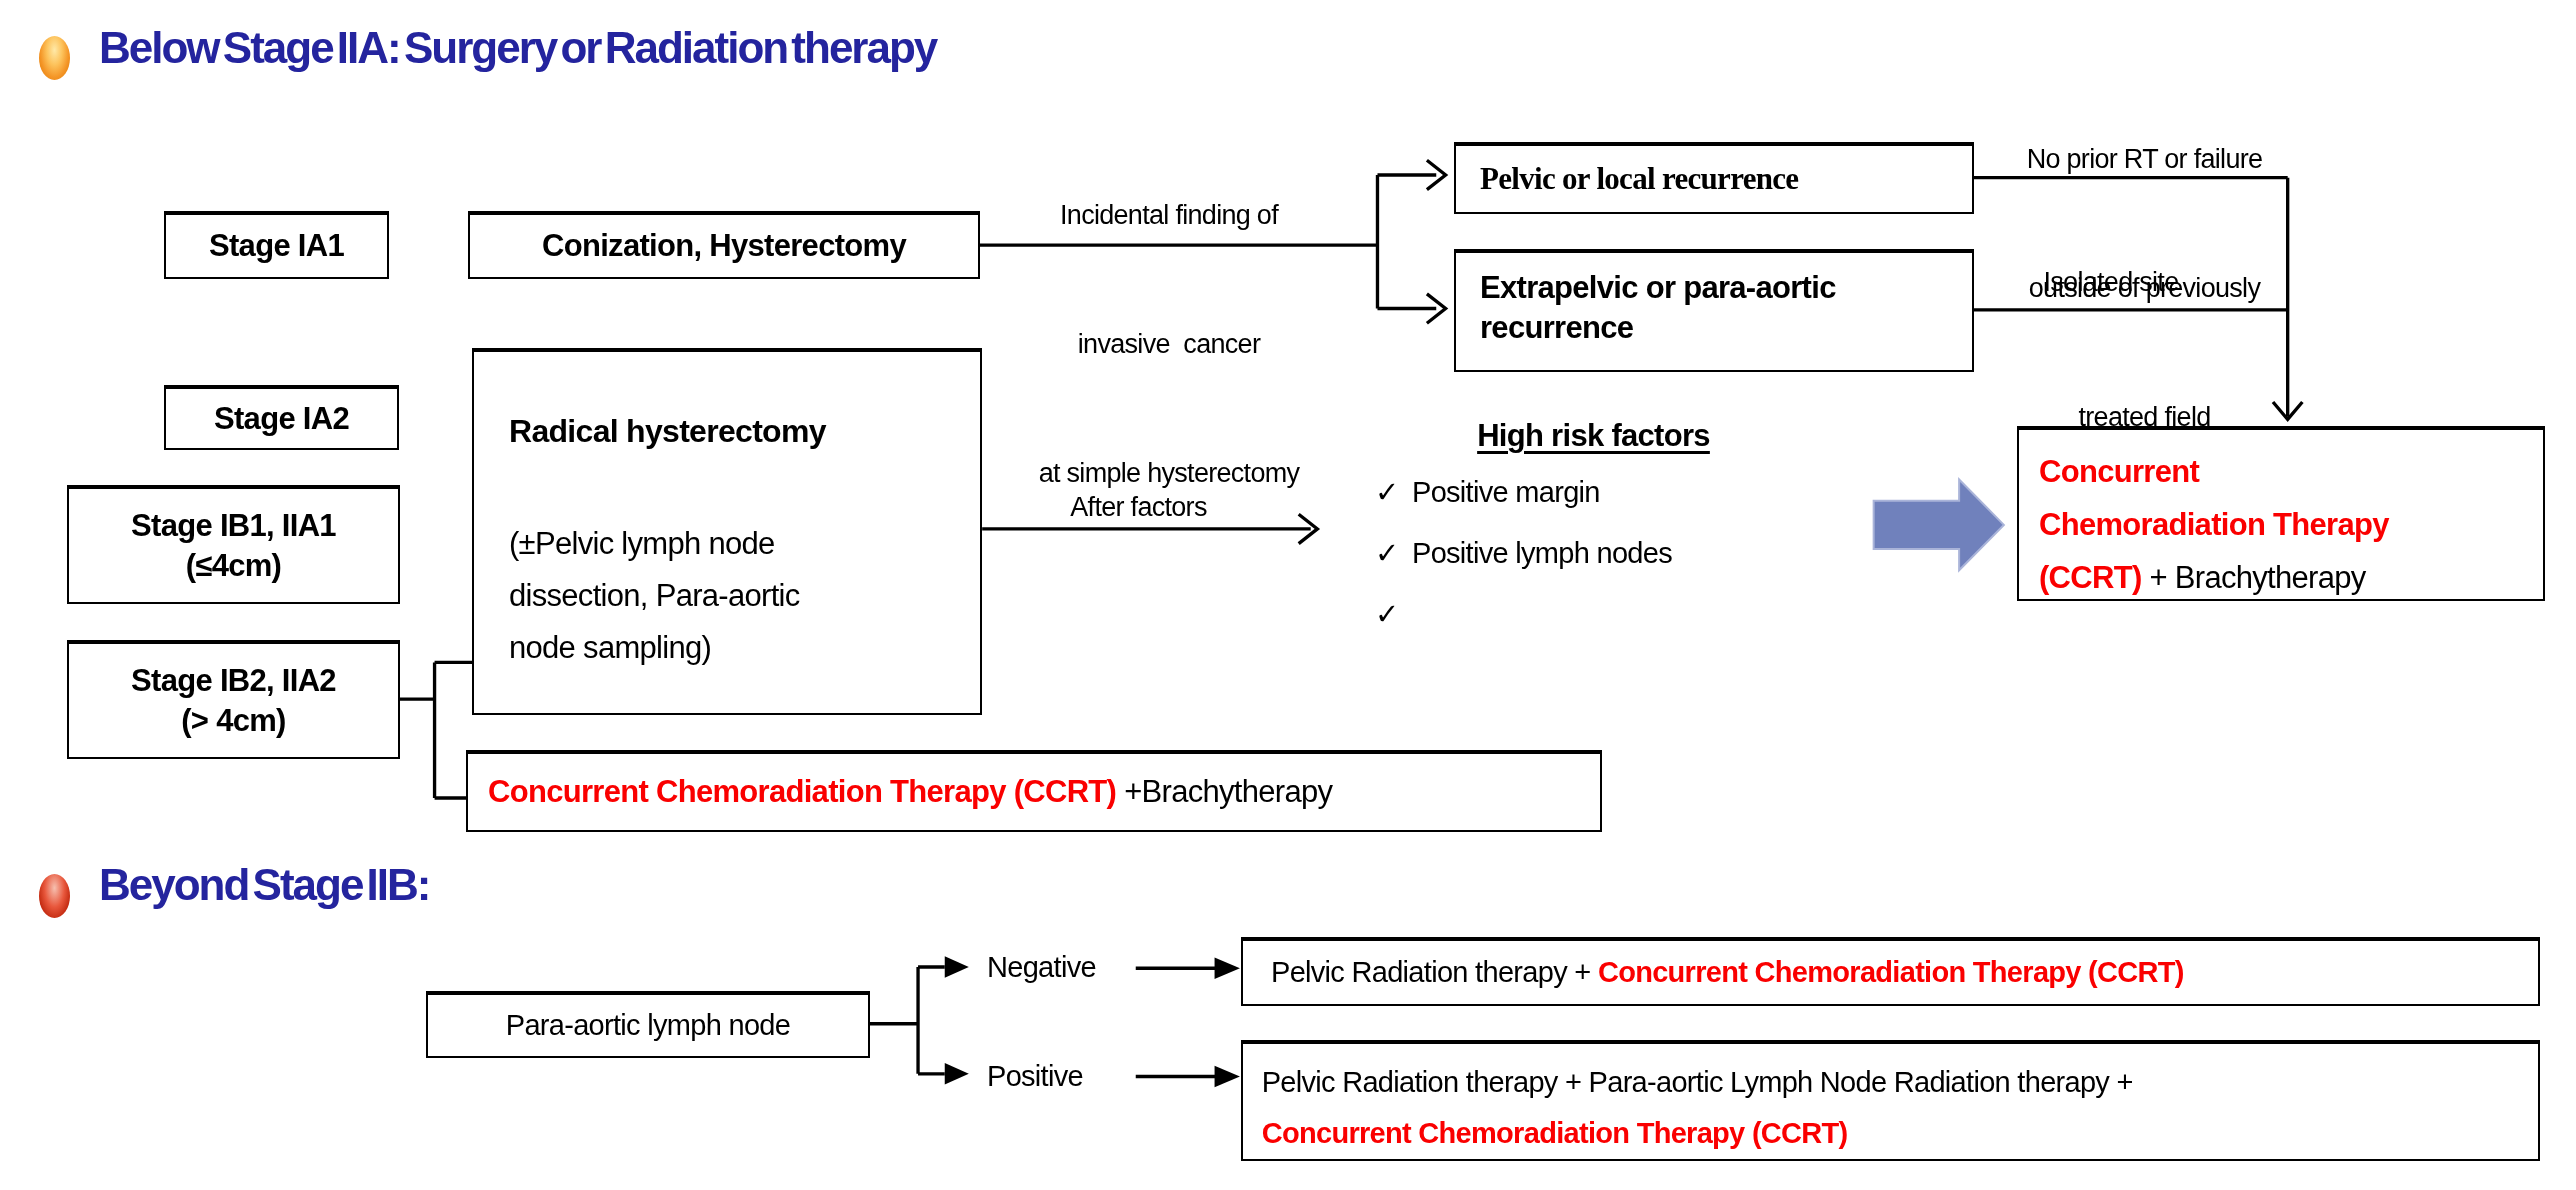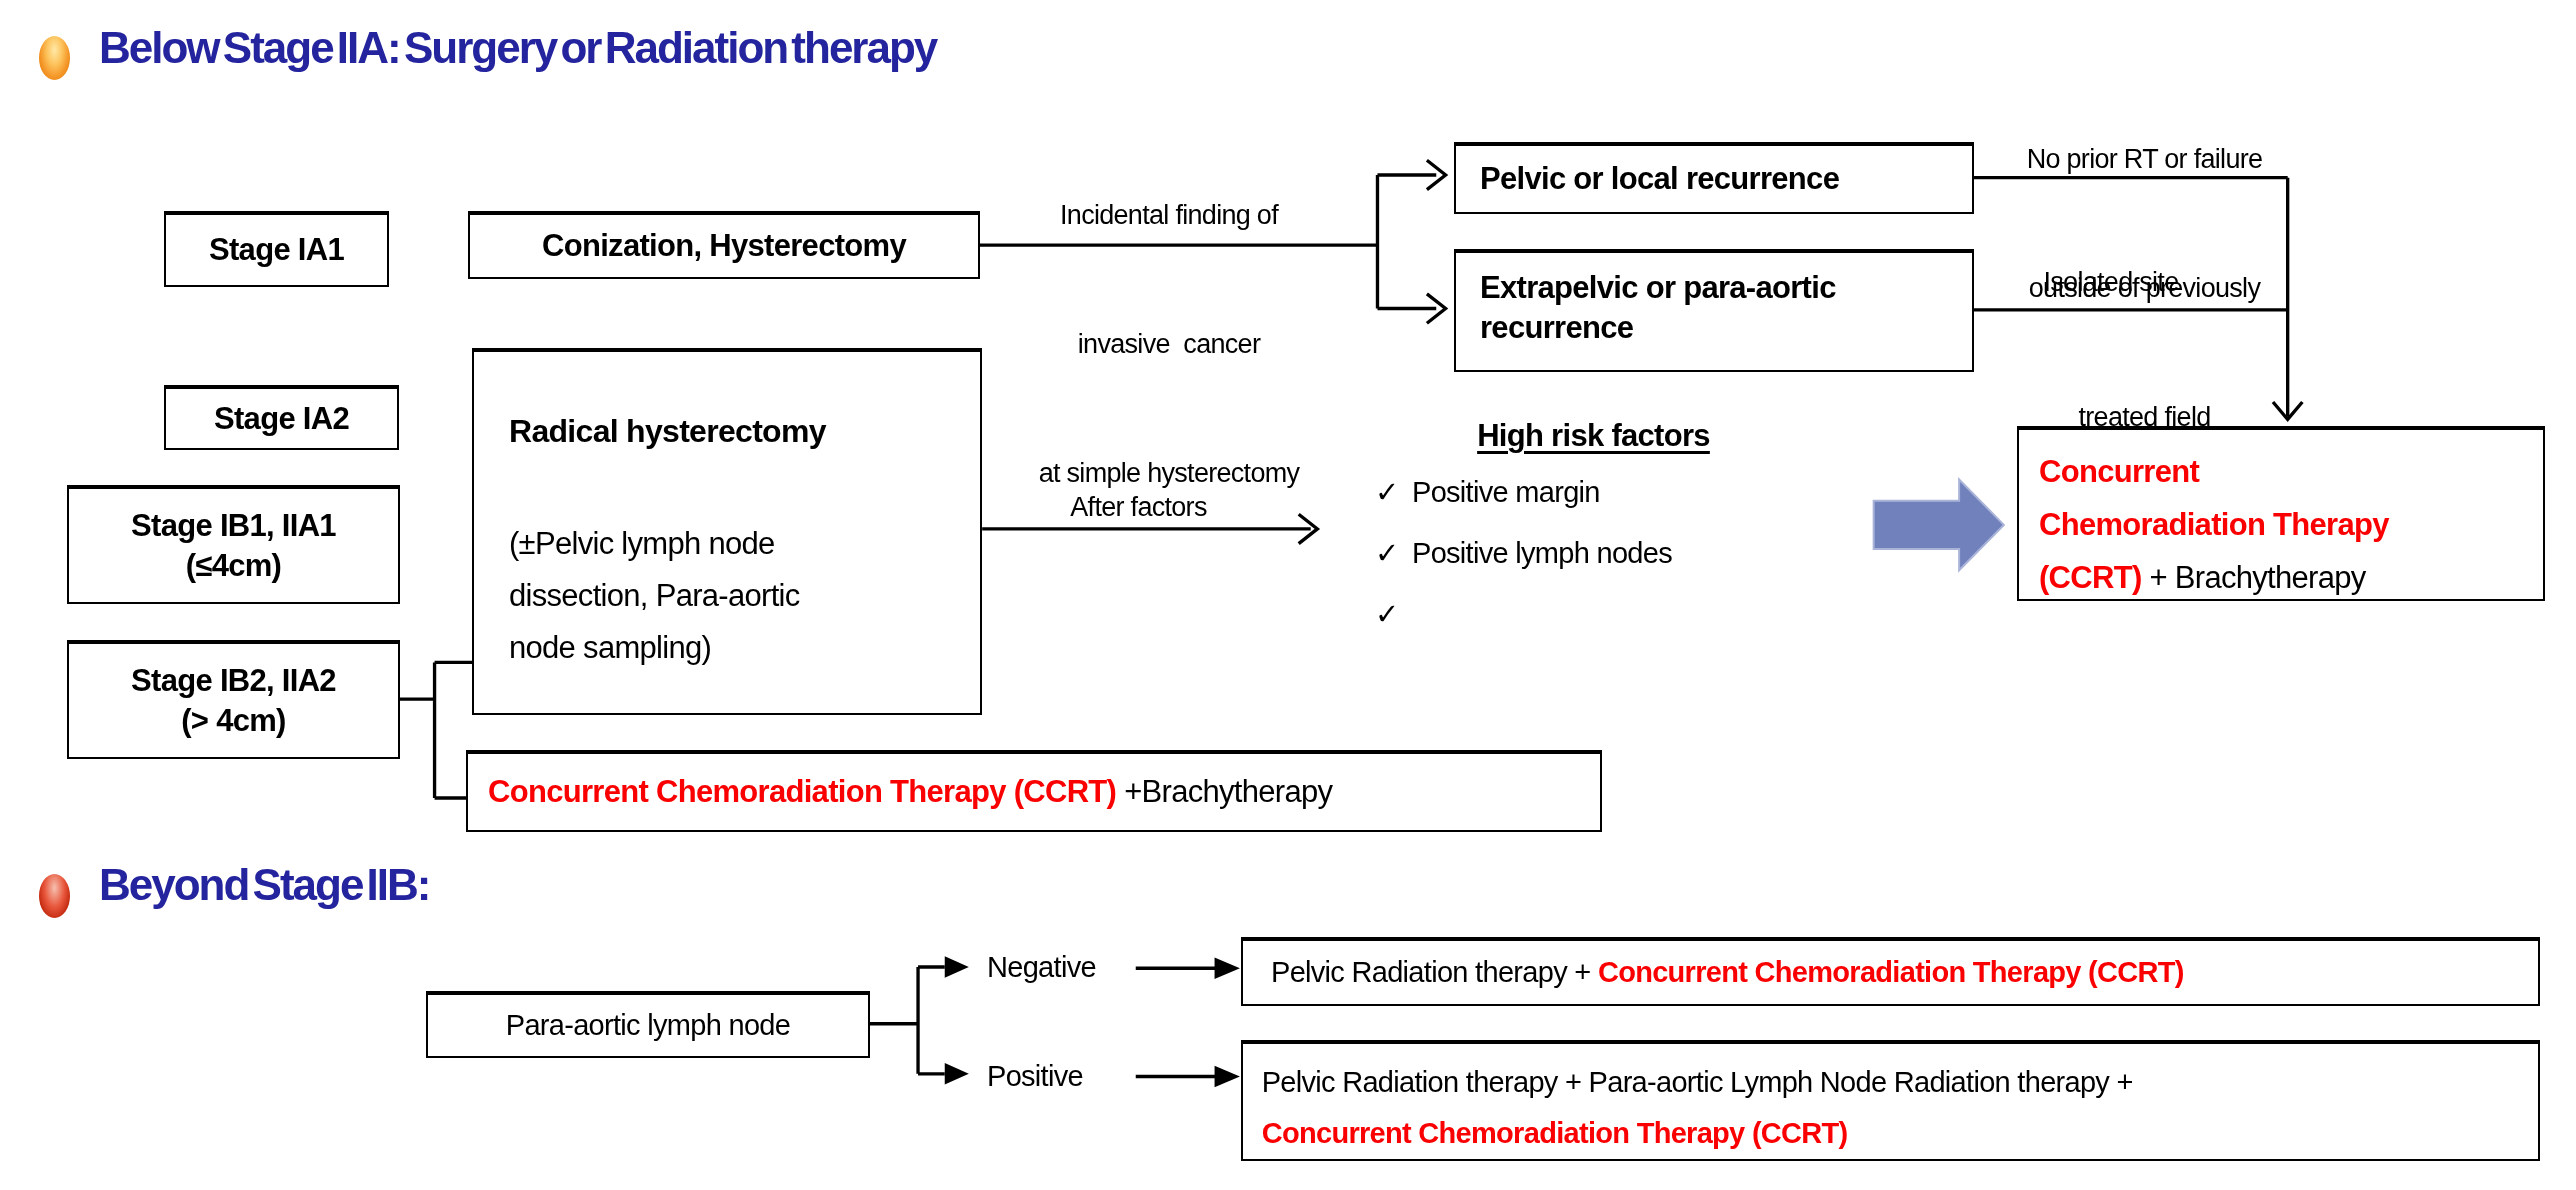--- a/index.html
+++ b/index.html
@@ -71,34 +71,34 @@
       <polygon points="1414,1592 1450,1608 1414,1624"></polygon>
       <polygon points="1818,1434 1856,1450 1818,1466"></polygon>
       <polygon points="1818,1596 1856,1612 1818,1628"></polygon>
     </g>
     <polygon fill="var(--arrow_blue,#7081bc)" stroke="#aab4d9" stroke-width="3" points="2805,750 2933,750 2933,718 3000,786 2933,854 2933,822 2805,822"></polygon>
   </svg>
 
   <div id="bullet1" class="bullet" style="left:39px;top:36px;"></div>
   <div class="sec-title" style="left:99px;top:23px;">Below Stage IIA: Surgery or Radiation therapy</div>
 
-  <div class="box center-col" style="left:164px;top:211px;width:225px;height:76px;">
+  <div class="box center-col" style="left:164px;top:211px;width:225px;height:68px;">
     <span class="stage-label">Stage IA1</span>
   </div>
   <div class="box center-col" style="left:468px;top:211px;width:512px;height:68px;">
     <span class="stage-label">Conization, Hysterectomy</span>
   </div>
 
   <div class="abs note" style="left:982px;top:108px;width:374px;">
     <div>Incidental finding of</div>
     <div>invasive  cancer</div>
     <div>at simple hysterectomy</div>
   </div>
 
-  <div class="box vcenter" style="left:1454px;top:142px;width:520px;height:72px;padding-left:24px;">
+  <div class="box vcenter" style="left:1454px;top:142px;width:520px;height:72px;padding-left:24px;font-family:Liberation Serif, serif;">
     <span class="stage-label">Pelvic or local recurrence</span>
   </div>
   <div class="box" style="left:1454px;top:249px;width:520px;height:123px;padding:14.7px 0 0 24px;">
     <div class="stage-label">Extrapelvic or para-aortic</div>
     <div class="stage-label">recurrence</div>
   </div>
 
   <div class="abs note" style="left:1971px;top:52px;width:347px;">
     <div>No prior RT or failure</div>
     <div>outside of previously</div>

